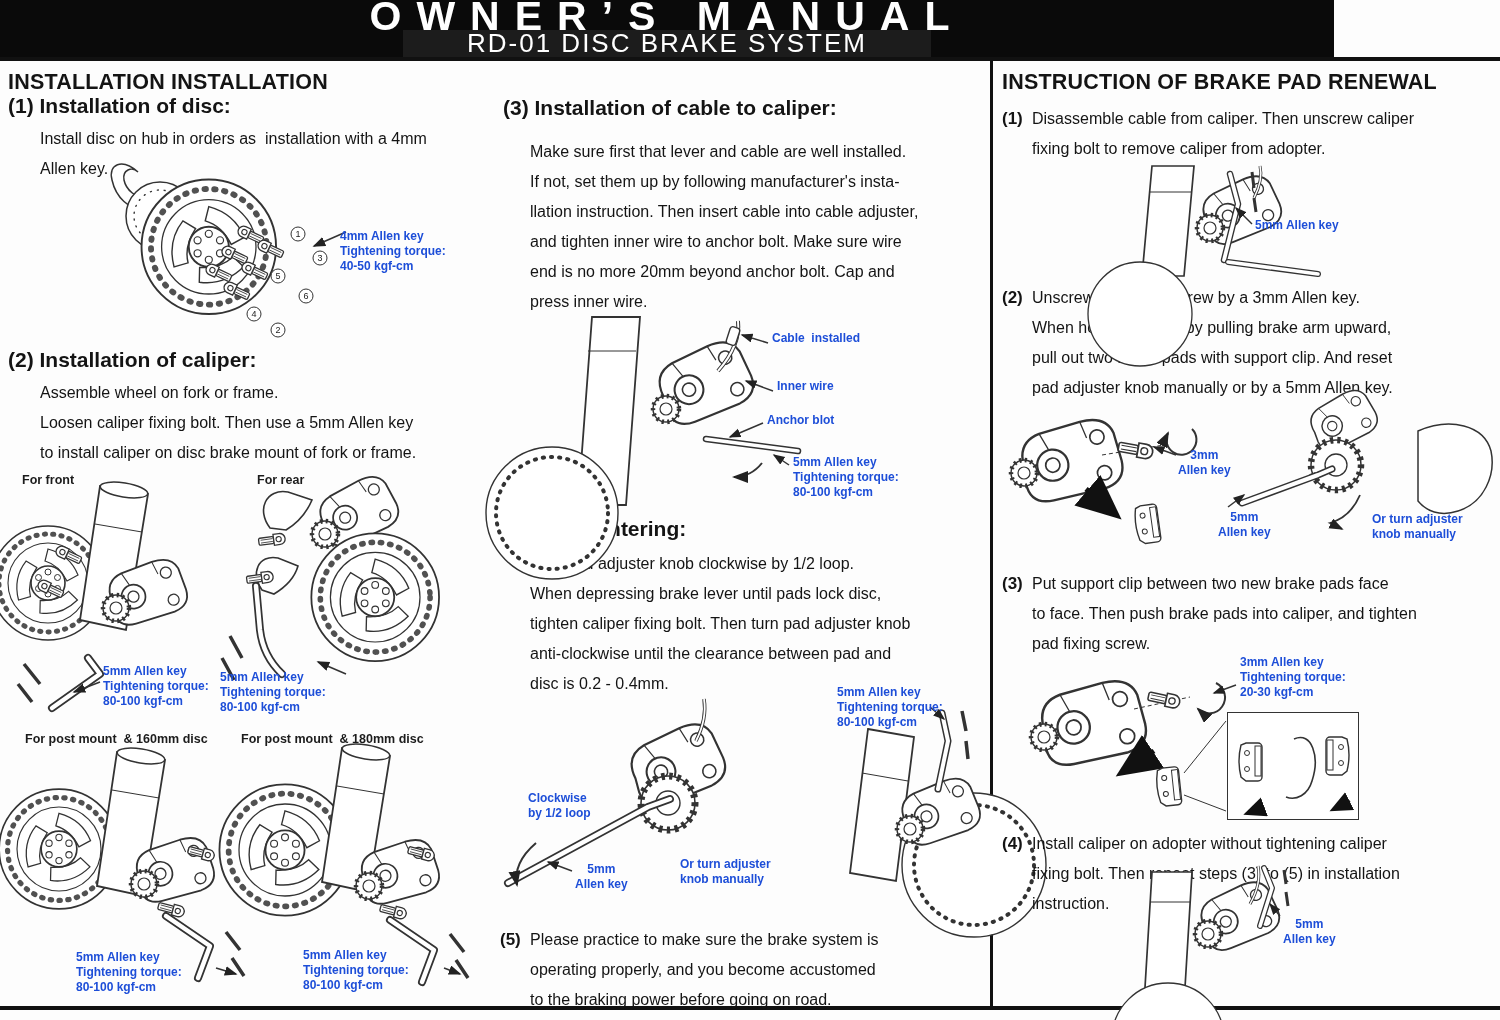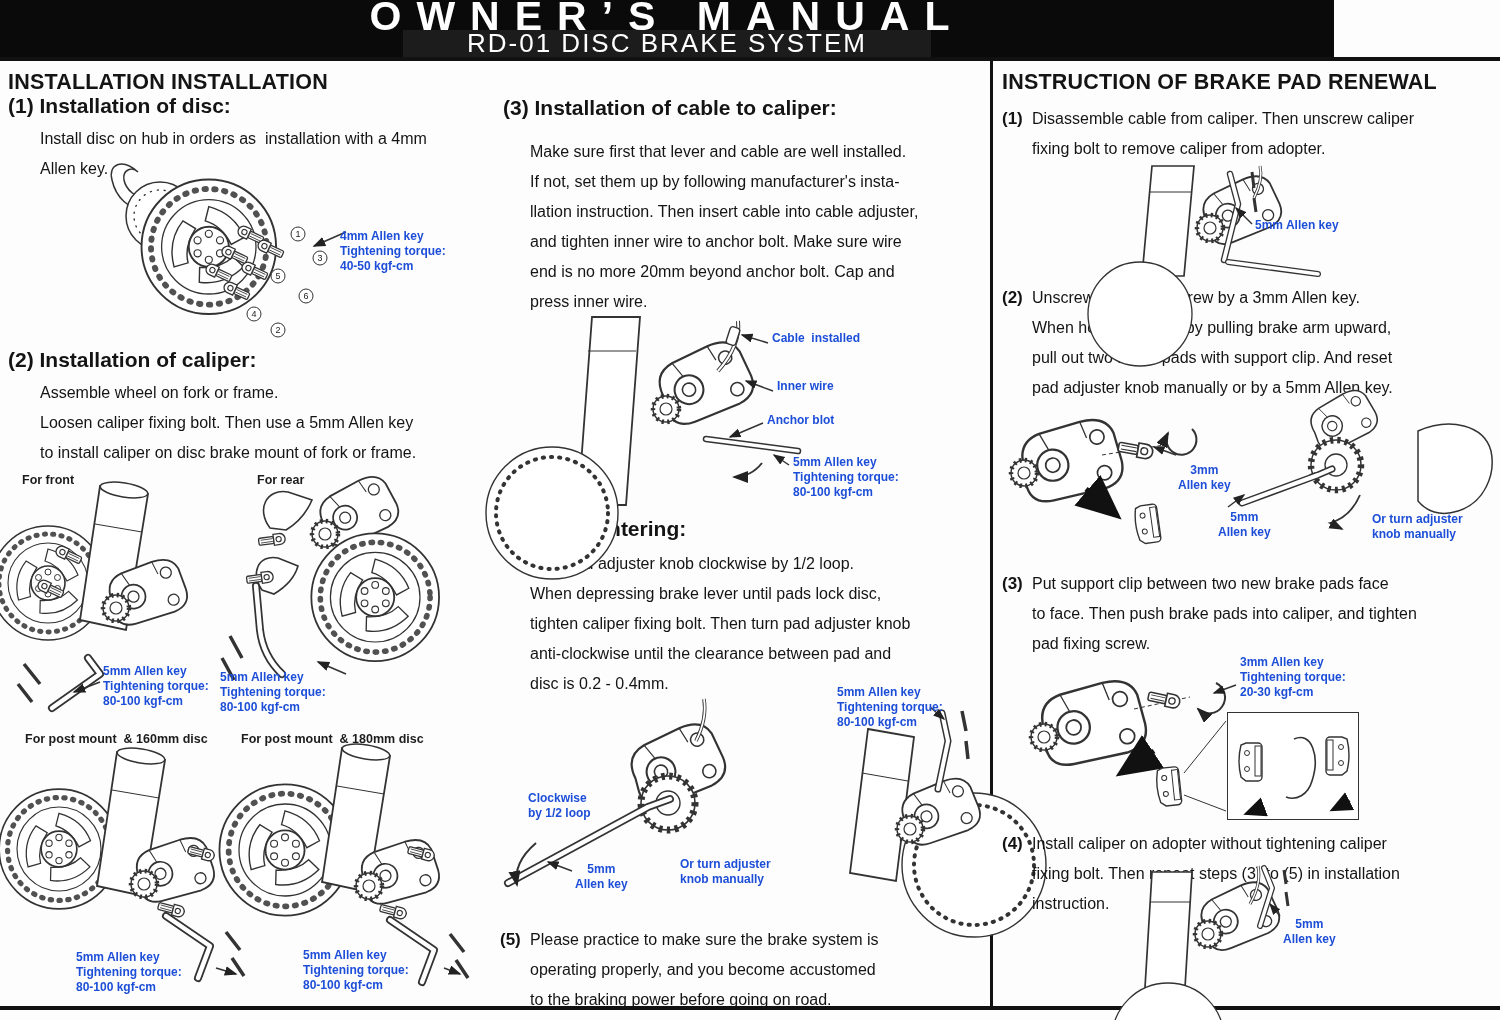--- a/index.html
+++ b/index.html
@@ -391,21 +391,21 @@
         <path d="M416,28 C448,14 482,22 489,48 C494,72 482,100 456,108 C438,114 424,108 416,98 Z" fill="#fff" stroke="#333" stroke-width="1.5"></path>
         <use href="#caliper" transform="translate(298,4) rotate(-20) scale(0.85)"></use>
         <circle cx="334" cy="62" r="25" fill="#fff" stroke="#333" stroke-width="1.5"></circle>
         <circle cx="334" cy="62" r="25" fill="none" stroke="#333" stroke-width="6.5" stroke-dasharray="3.2 4.2"></circle>
         <circle cx="334" cy="62" r="11" fill="#fff" stroke="#333" stroke-width="1.3"></circle>
         <path class="ln" d="M240,100 L316,72 L330,66" stroke-width="7" stroke-linecap="round" stroke-linejoin="round"></path>
         <path d="M240,100 L316,72 L330,66" stroke="#fff" fill="none" stroke-width="4" stroke-linecap="round" stroke-linejoin="round"></path>
         <path d="M358,92 C352,106 342,116 328,120 L340,126" fill="none" stroke="#333" stroke-width="1.8" marker-end="url(#arw)"></path>
         <line class="ln" x1="226" y1="104" x2="242" y2="92" stroke-width="1.5" marker-end="url(#arw)"></line>
       </svg>
-      <div class="note" style="left:176px; top:60px; text-align:center">3mm
+      <div class="note" style="left:176px; top:45px; text-align:center">3mm
 Allen key</div>
       <div class="note" style="left:216px; top:107px; text-align:center">5mm
 Allen key</div>
       <div class="note" style="left:370px; top:109px">Or turn adjuster
 knob manually</div>
     </div>
 
     <div class="step" style="margin-top:4px">
       <span class="num">(3)</span>
       <div class="stepbody">Put support clip between two new brake pads face

